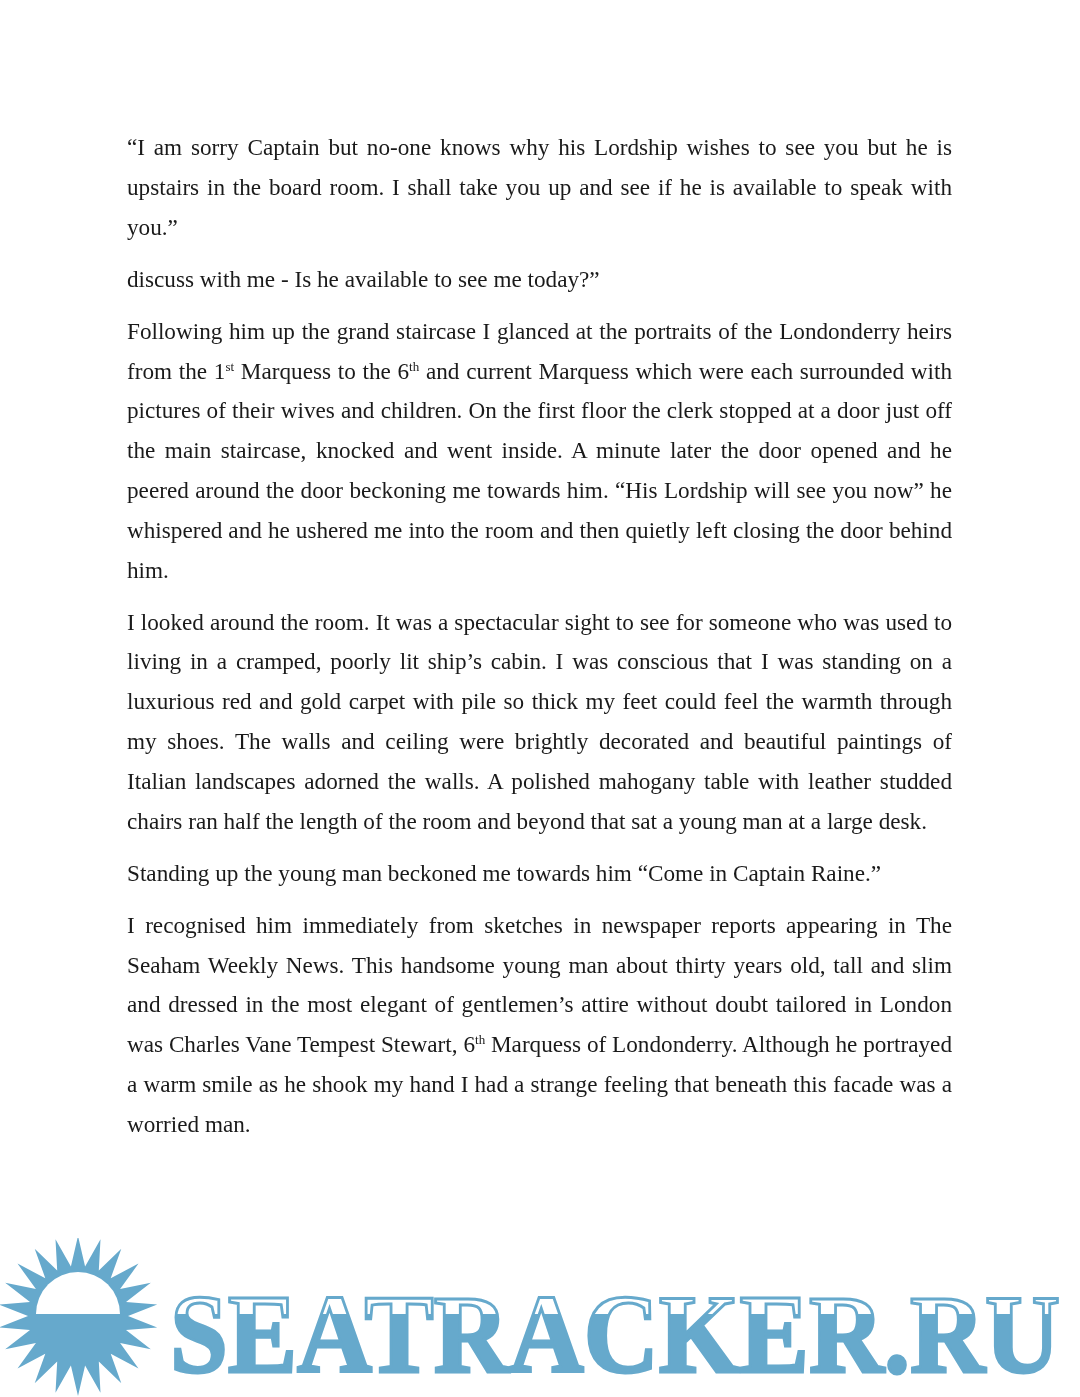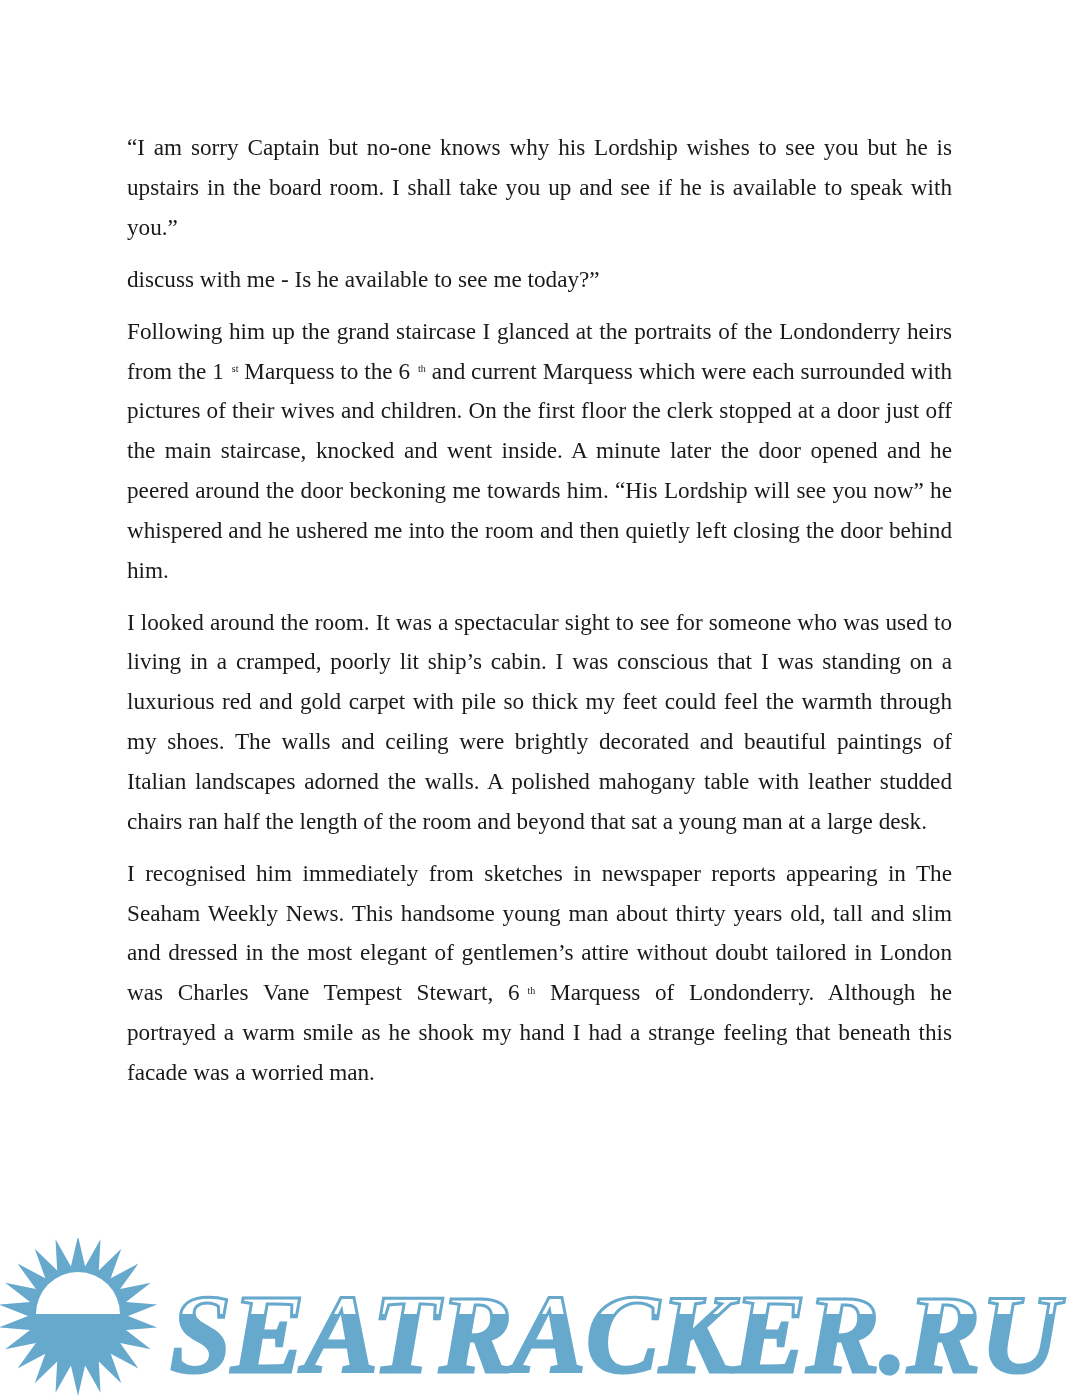--- a/index.html
+++ b/index.html
@@ -22,52 +22,51 @@
       font-size: 23.2px;
       line-height: 39.8px;
       color: #1a1a1a;
     }
     .page p {
       margin: 0 0 12.3px 0;
       text-align: justify;
       text-align-last: left;
     }
     .page sup {
-      font-size: 10px;
+      font-size: 13px;
       line-height: 0;
       vertical-align: 0.62em;
-      margin-left: 8px;
     }
     .watermark {
       position: absolute;
       left: 0;
       top: 1238px;
       width: 1080px;
       height: 159px;
       pointer-events: none;
-      font-style: italic;
     }
     .watermark svg {
       position: absolute;
       left: 0;
       top: 0;
     }
     .wm-text {
       font-family: "Liberation Serif", "DejaVu Serif", serif;
       font-weight: bold;
     }
   </style>
 </head>
 <body>
 
 <div class="page" id="doc">
     <p><span>“I am sorry Captain but no-one knows why his Lordship wishes to see you but he is upstairs in the board room. I shall take you up and see if he is available to speak with you.”</span></p>
     <p><span>discuss with me - Is he available to see me today?”</span></p>
     <p><span>Following him up the grand staircase I glanced at the portraits of the Londonderry heirs from the 1</span><sup>st</sup><span> Marquess to the 6</span><sup>th</sup><span> and current Marquess which were each surrounded with pictures of their wives and children. On the first floor the clerk stopped at a door just off the main staircase, knocked and went inside. A minute later the door opened and he peered around the door beckoning me towards him. “His Lordship will see you now” he whispered and he ushered me into the room and then quietly left closing the door behind him.</span></p>
     <p><span>I looked around the room. It was a spectacular sight to see for someone who was used to living in a cramped, poorly lit ship’s cabin. I was conscious that I was standing on a luxurious red and gold carpet with pile so thick my feet could feel the warmth through my shoes. The walls and ceiling were brightly decorated and beautiful paintings of Italian landscapes adorned the walls. A polished mahogany table with leather studded chairs ran half the length of the room and beyond that sat a young man at a large desk.</span></p>
+    <p><span>Standing up the young man beckoned me towards him “Come in Captain Raine.”</span></p>
     <p><span>I recognised him immediately from sketches in newspaper reports appearing in The Seaham Weekly News. This handsome young man about thirty years old, tall and slim and dressed in the most elegant of gentlemen’s attire without doubt tailored in London was Charles Vane Tempest Stewart, 6</span><sup>th</sup><span> Marquess of Londonderry. Although he portrayed a warm smile as he shook my hand I had a strange feeling that beneath this facade was a worried man.</span></p>
   </div>
 
 <div class="watermark">
   <svg width="1080" height="159" viewBox="0 0 1080 159">
     <defs>
       <clipPath id="lowerHalf">
         <rect x="0" y="76" width="1080" height="90"></rect>
       </clipPath>
       <clipPath id="upperHalf">

